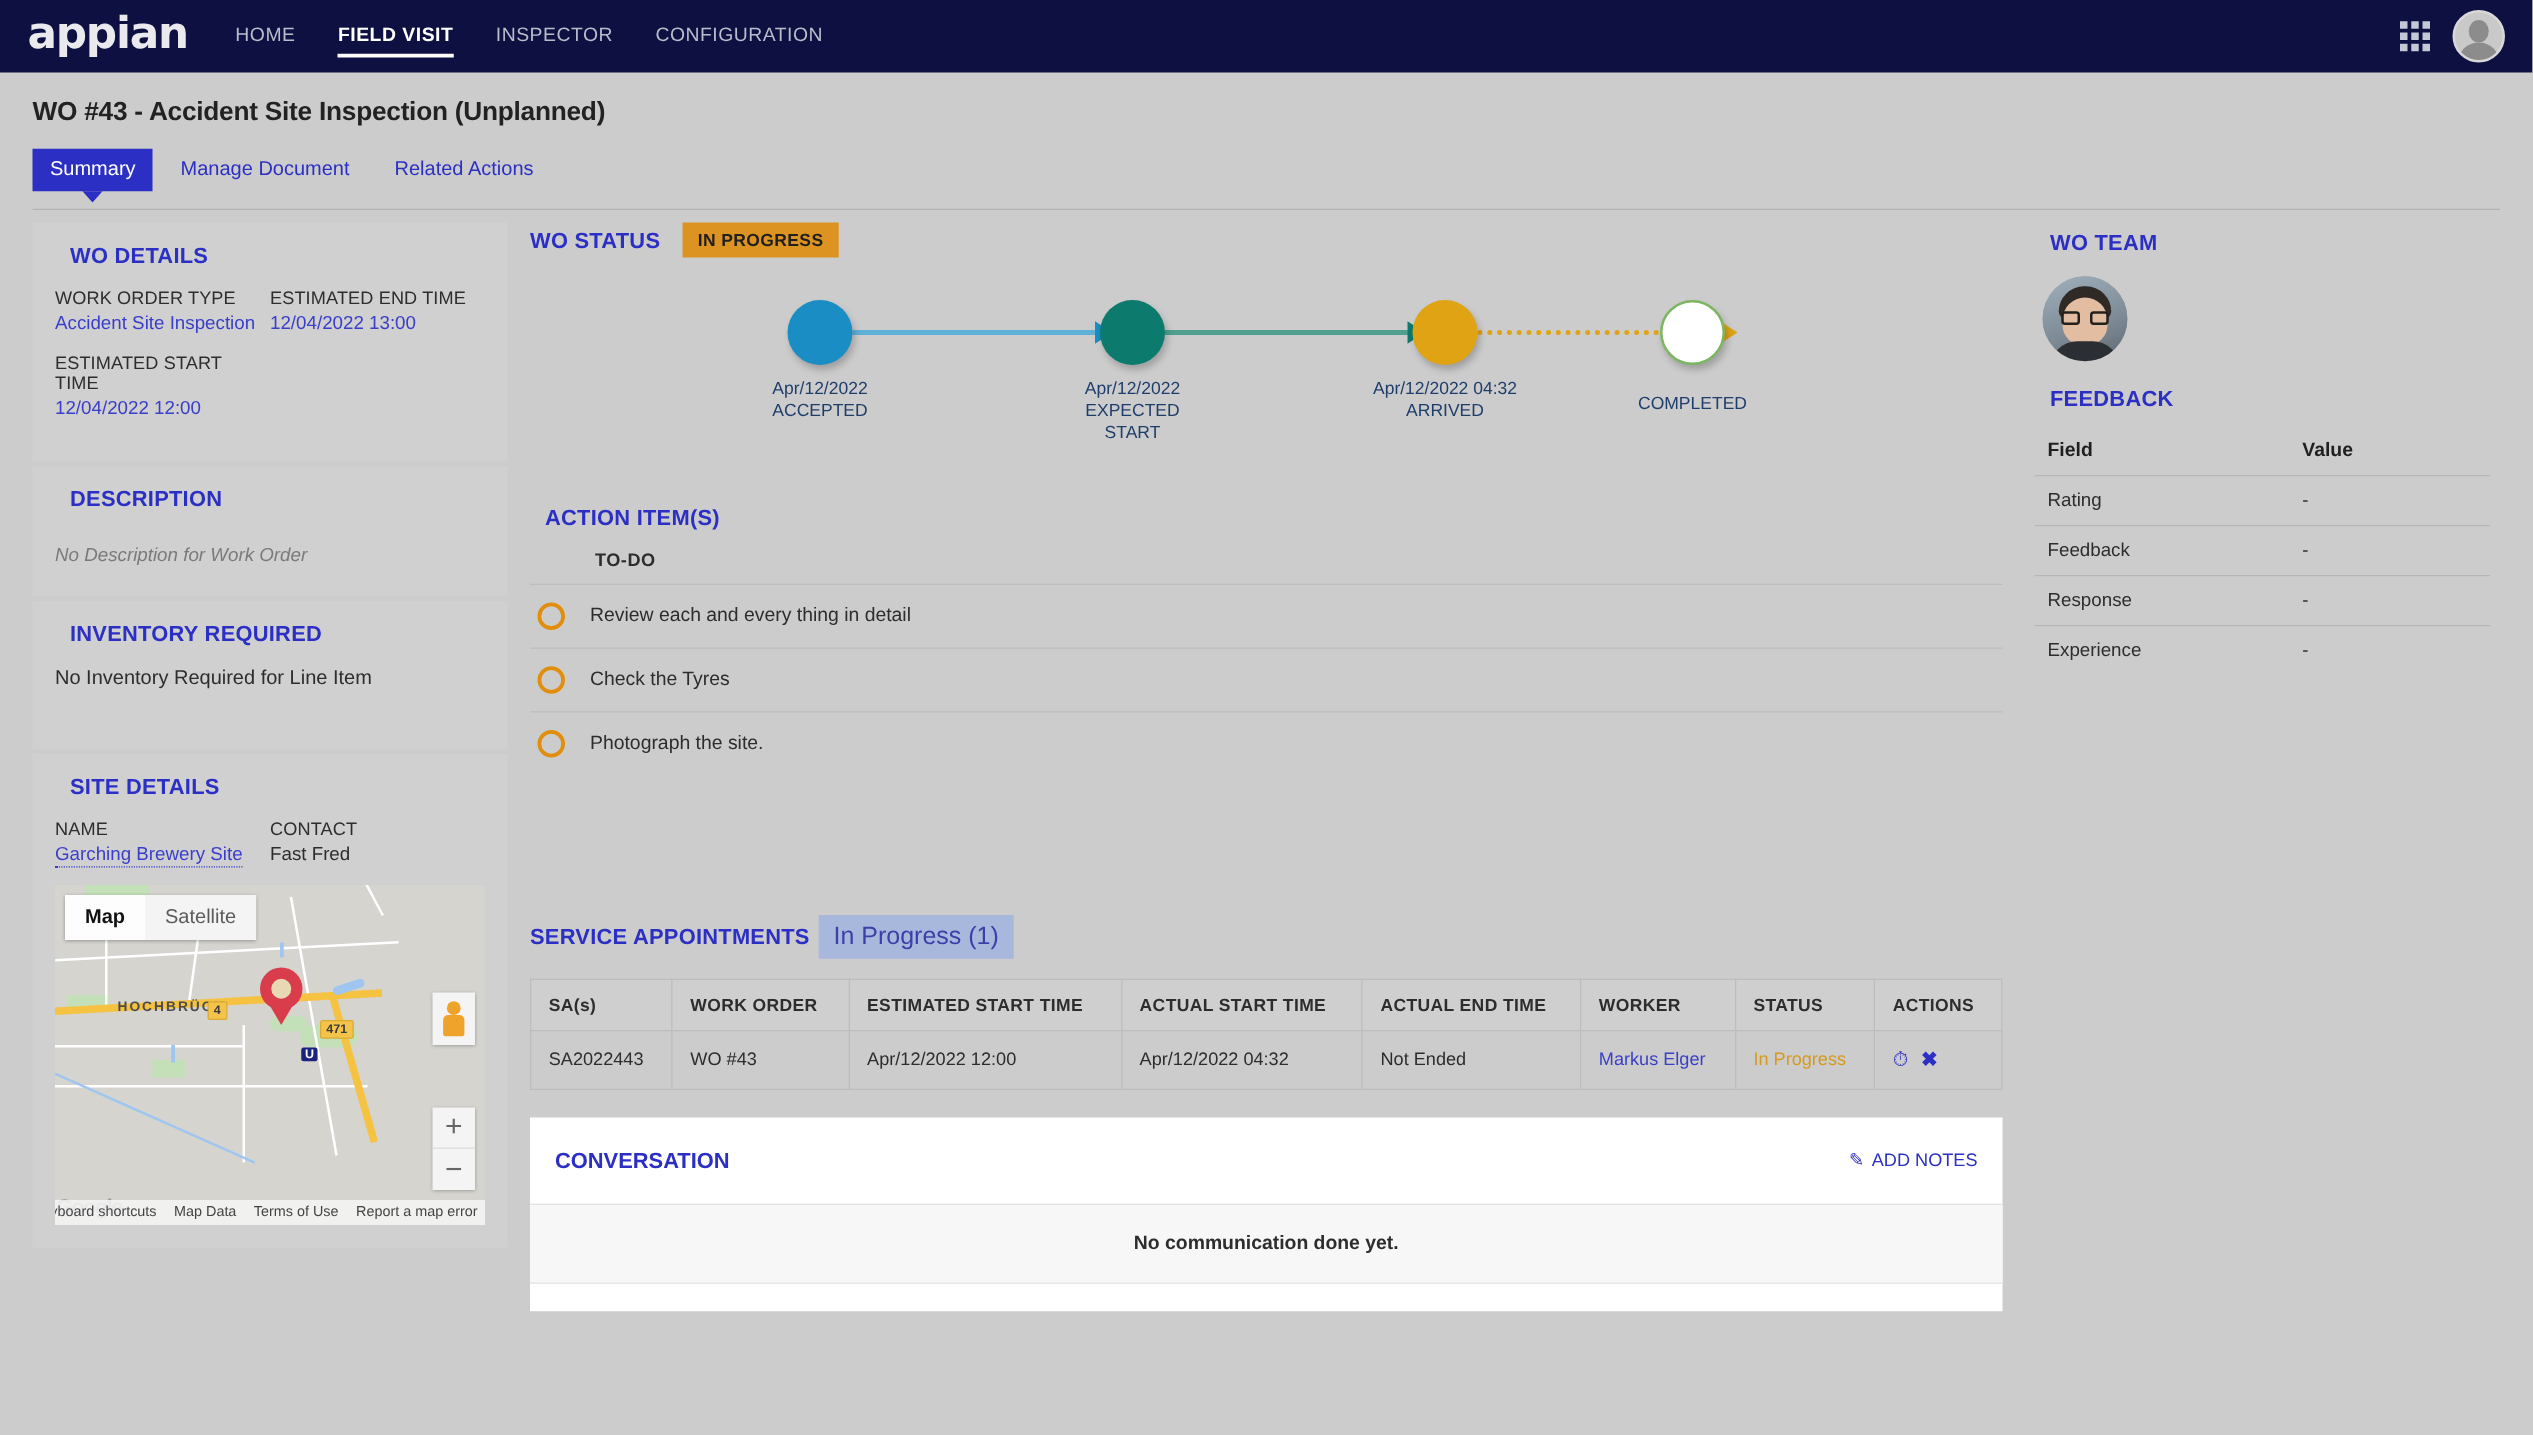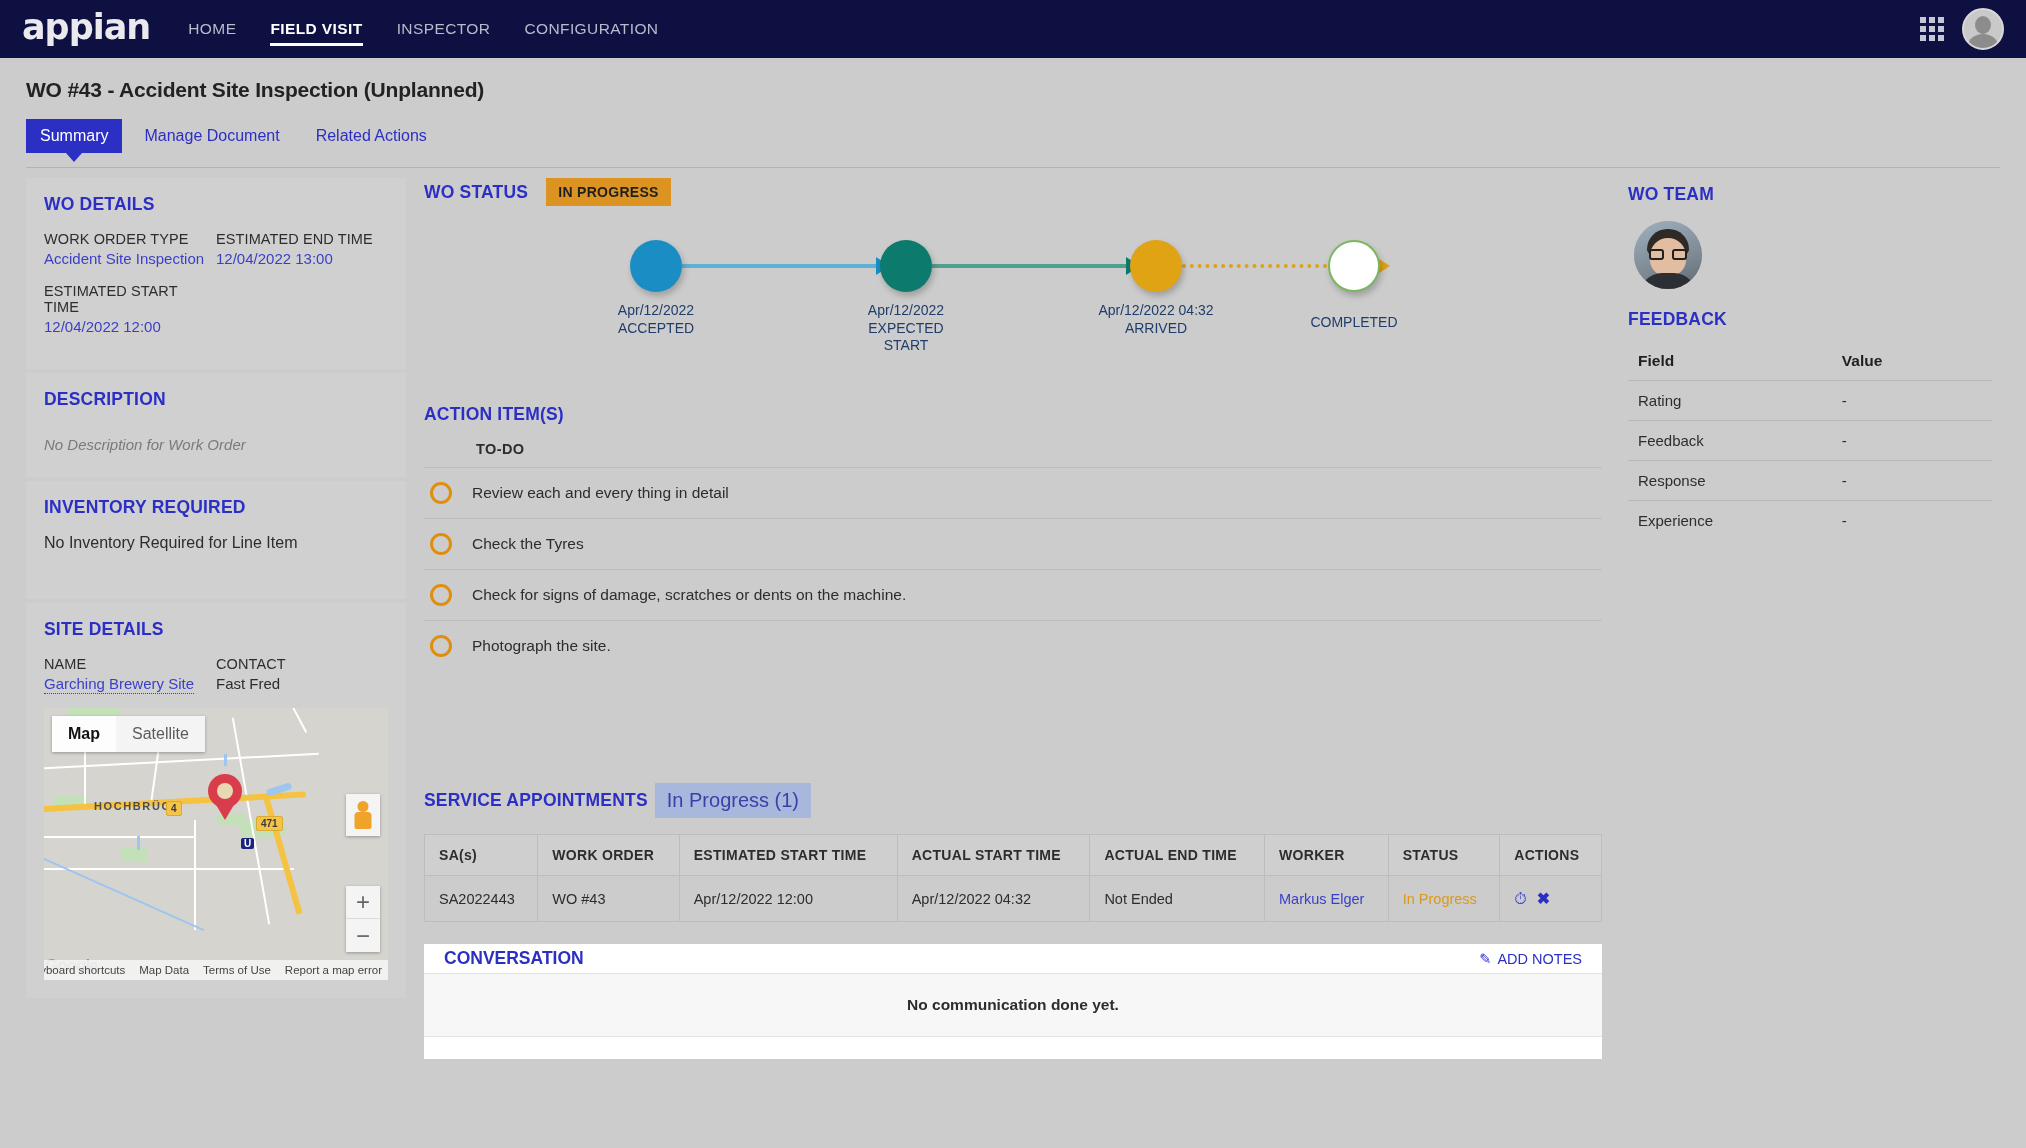--- a/index.html
+++ b/index.html
@@ -86,21 +86,21 @@
     align-items: flex-start;
   }
   .col-left  { width: 380px; flex: none; }
   .col-mid   { flex: 1 1 auto; min-width: 0; }
   .col-right { width: 380px; flex: none; }
 
   .card { background: #d0d0d0; padding: 16px 18px 18px 18px; margin-bottom: 4px; }
   .card + .card { margin-top: 4px; }
   .sec-title {
     color: #2b2fc4; font-size: 17.5px; font-weight: 700;
-    letter-spacing: .2px; margin-bottom: 16px;
+    letter-spacing: .2px; margin-bottom: 16px; margin-left: 12px;
   }
   .kv-grid { display: flex; gap: 0; }
   .kv { width: 50%; margin-bottom: 16px; }
   .kv-label {
     font-size: 14.5px; color: #2d2d2d; letter-spacing: .1px; margin-bottom: 3px;
   }
   .kv-value { font-size: 15px; color: #3a3fc9; }
   .kv-value.plain { color: #2d2d2d; }
   .kv-value.dotted {
     color: #3a3fc9; border-bottom: 1px dotted #3a3fc9;
@@ -250,21 +250,21 @@
   }
   td .lnk { color: #3a3fc9; cursor: pointer; }
   td .stat { color: #d79a1c; }
   .act-icons { display: flex; align-items: center; gap: 10px; }
   .act-icons span { color: #2b2fc4; cursor: pointer; font-size: 16px; }
 
   
   .conv-card { background: #ffffff; margin-top: 22px; }
   .conv-head {
     display: flex; align-items: center; justify-content: space-between;
-    padding: 4px 20px;
+    padding: 24px 20px;
   }
   .conv-title { color: #2b2fc4; font-size: 17.5px; font-weight: 700; }
   .add-notes {
     color: #2b2fc4; font-size: 14.5px; cursor: pointer;
     display: flex; align-items: center; gap: 6px;
   }
   .conv-body {
     background: #f7f7f7; border-top: 1px solid #e2e2e2;
     border-bottom: 1px solid #e2e2e2;
     padding: 22px 0; text-align: center;
@@ -499,24 +499,20 @@
     <div class="sec-block">
       <div class="sec-title">ACTION ITEM(S)</div>
       <div class="ai-head">TO-DO</div>
       <div class="ai-row">
         <div class="ai-circle"></div>
         <div class="ai-text">Review each and every thing in detail</div>
       </div>
       <div class="ai-row">
         <div class="ai-circle"></div>
         <div class="ai-text">Check the Tyres</div>
-      </div>
-      <div class="ai-row">
-        <div class="ai-circle"></div>
-        <div class="ai-text">Check for signs of damage, scratches or dents on the machine.</div>
       </div>
       <div class="ai-row">
         <div class="ai-circle"></div>
         <div class="ai-text">Photograph the site.</div>
       </div>
     </div>
 
     <div style="margin-top:112px">
       <div class="sa-head">
         <div class="sec-title" style="margin:0">SERVICE APPOINTMENTS</div>

